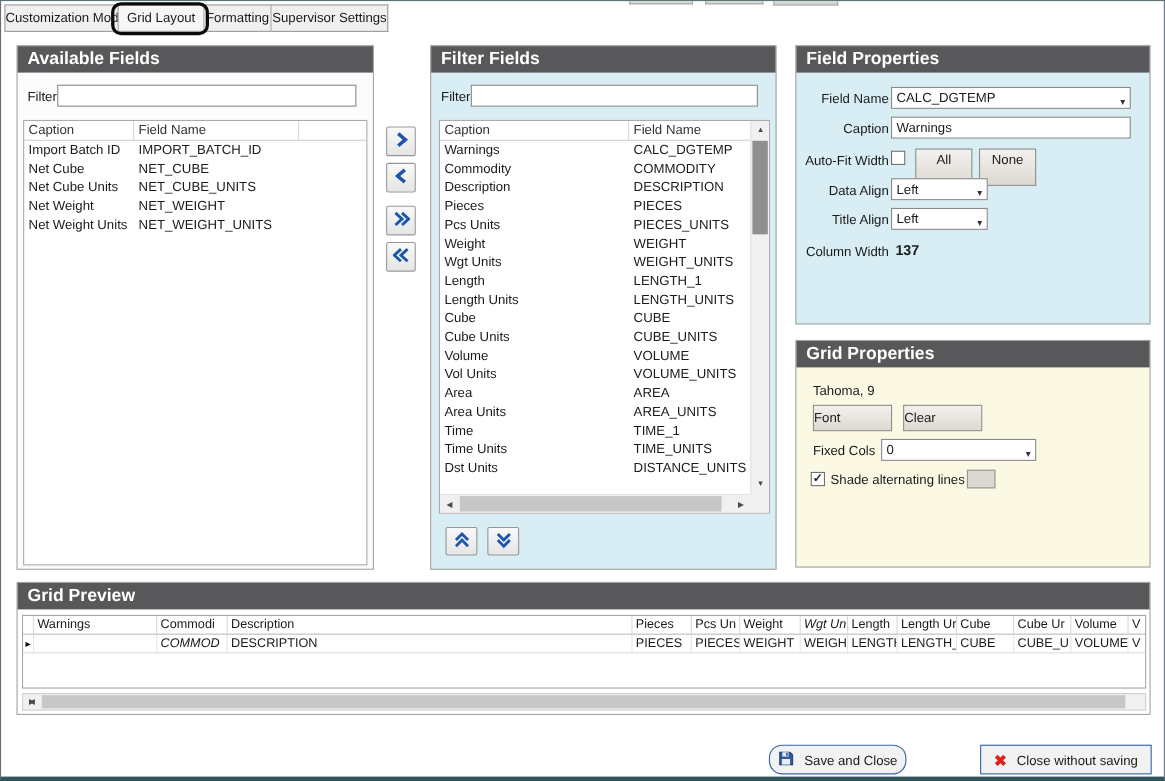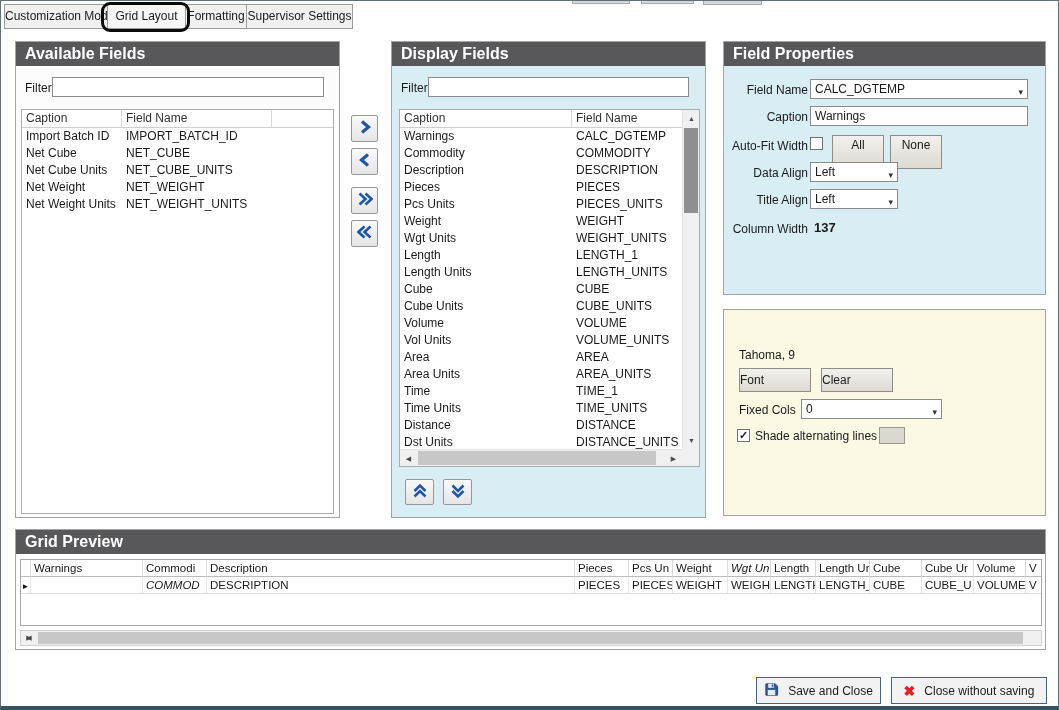--- a/index.html
+++ b/index.html
@@ -111,21 +111,21 @@
   .gpv-sel { flex:none; width:10px; padding:0; text-align:center; }
   .gpv-sel .arrow { font-size:8px; line-height:16px; color:#111; }
   .gpv-hscroll { position:absolute; left:4px; top:100px; width:1022px; height:16px;
                  background:#f0f0f0; border:1px solid #d0d0d0; }
   .gpv-hscroll .sb-btn { height:14px; width:16px; }
   .gpv-hscroll .hthumb { left:17px; width:985px; }
 
   
   .footer-btn { position:absolute; top:676px; height:27px; border:1px solid #3465a4; background:#f2f2f2;
                 display:flex; align-items:center; justify-content:center; gap:9px; cursor:pointer; }
-  #save-btn  { left:755px; width:125px; }
+  #save-btn  { left:698px; width:125px;border-radius:12px; }
   #close-btn { left:890px; width:156px; }
   .x-icon { color:#e01f1f; font-size:14px; font-weight:bold; line-height:1; }
 </style>
 </head>
 <body>
 
 <div class="dialog">
 
   <div class="frag" style="left:571px;width:58px;"></div>
   <div class="frag" style="left:640px;width:53px;"></div>
@@ -198,21 +198,21 @@
         </svg></span>
   </div>
   <div class="tbtn" id="btn-move-all-left">
     <span><svg width="16" height="16" viewBox="0 0 16 16">
           <polyline class="chev" stroke-width="2.6" points="13.5,2.5 7.5,8 13.5,13.5"></polyline>
           <polyline class="chev" stroke-width="2.6" points="7.5,2.5 1.5,8 7.5,13.5"></polyline>
         </svg></span>
   </div>
 
   <div class="panel" id="display">
-    <div class="panel-header">Display Fields</div>
+    <div class="panel-header">Filter Fields</div>
     <div class="filter-label">Filter</div>
     <input class="filter-input" value="" style="">
     <div class="fieldlist">
       <div class="list-main">
         <div class="list-header">
           <span class="hc1">Caption</span>
           <span class="hc2">Field Name</span>
         </div>
         <div>
 
@@ -294,24 +294,20 @@
             <div class="lrow">
               <span class="c1">Time</span>
               <span class="c2">TIME_1</span>
             </div>
 
             <div class="lrow">
               <span class="c1">Time Units</span>
               <span class="c2">TIME_UNITS</span>
             </div>
 
-            <div class="lrow">
-              <span class="c1">Distance</span>
-              <span class="c2">DISTANCE</span>
-            </div>
 
             <div class="lrow">
               <span class="c1">Dst Units</span>
               <span class="c2">DISTANCE_UNITS</span>
             </div>
           </div>
       </div>
       <div class="vscroll">
         <div class="sb-btn up">▲</div>
         <div class="vthumb"></div>
@@ -367,20 +363,21 @@
     <div class="combo" style="left:86px; top:147px; width:88px;">
       <span>Left</span>
       <span class="combo-arrow">▾</span>
     </div>
 
     <div class="fp-label" style="top:180px;">Column Width</div>
     <div class="cw-value" style="left:90px; top:178px;">137</div>
   </div>
 
   <div class="panel" id="gridprops">
+    <div class="panel-header">Grid Properties</div>
     <div class="gp-font-sample">Tahoma, 9</div>
     <div class="gp-btn" id="font-btn">Font</div>
     <div class="gp-btn" id="clear-btn">Clear</div>
     <div class="fp-label" style="left:2px; top:93px; width:68px; text-align:left; padding-left:13px;">Fixed Cols</div>
     <div class="combo" style="left:77px; top:89px; width:141px;">
       <span>0</span>
       <span class="combo-arrow">▾</span>
     </div>
     <div class="checkbox" style="left:13px; top:119px;">
       <span>✓</span>

